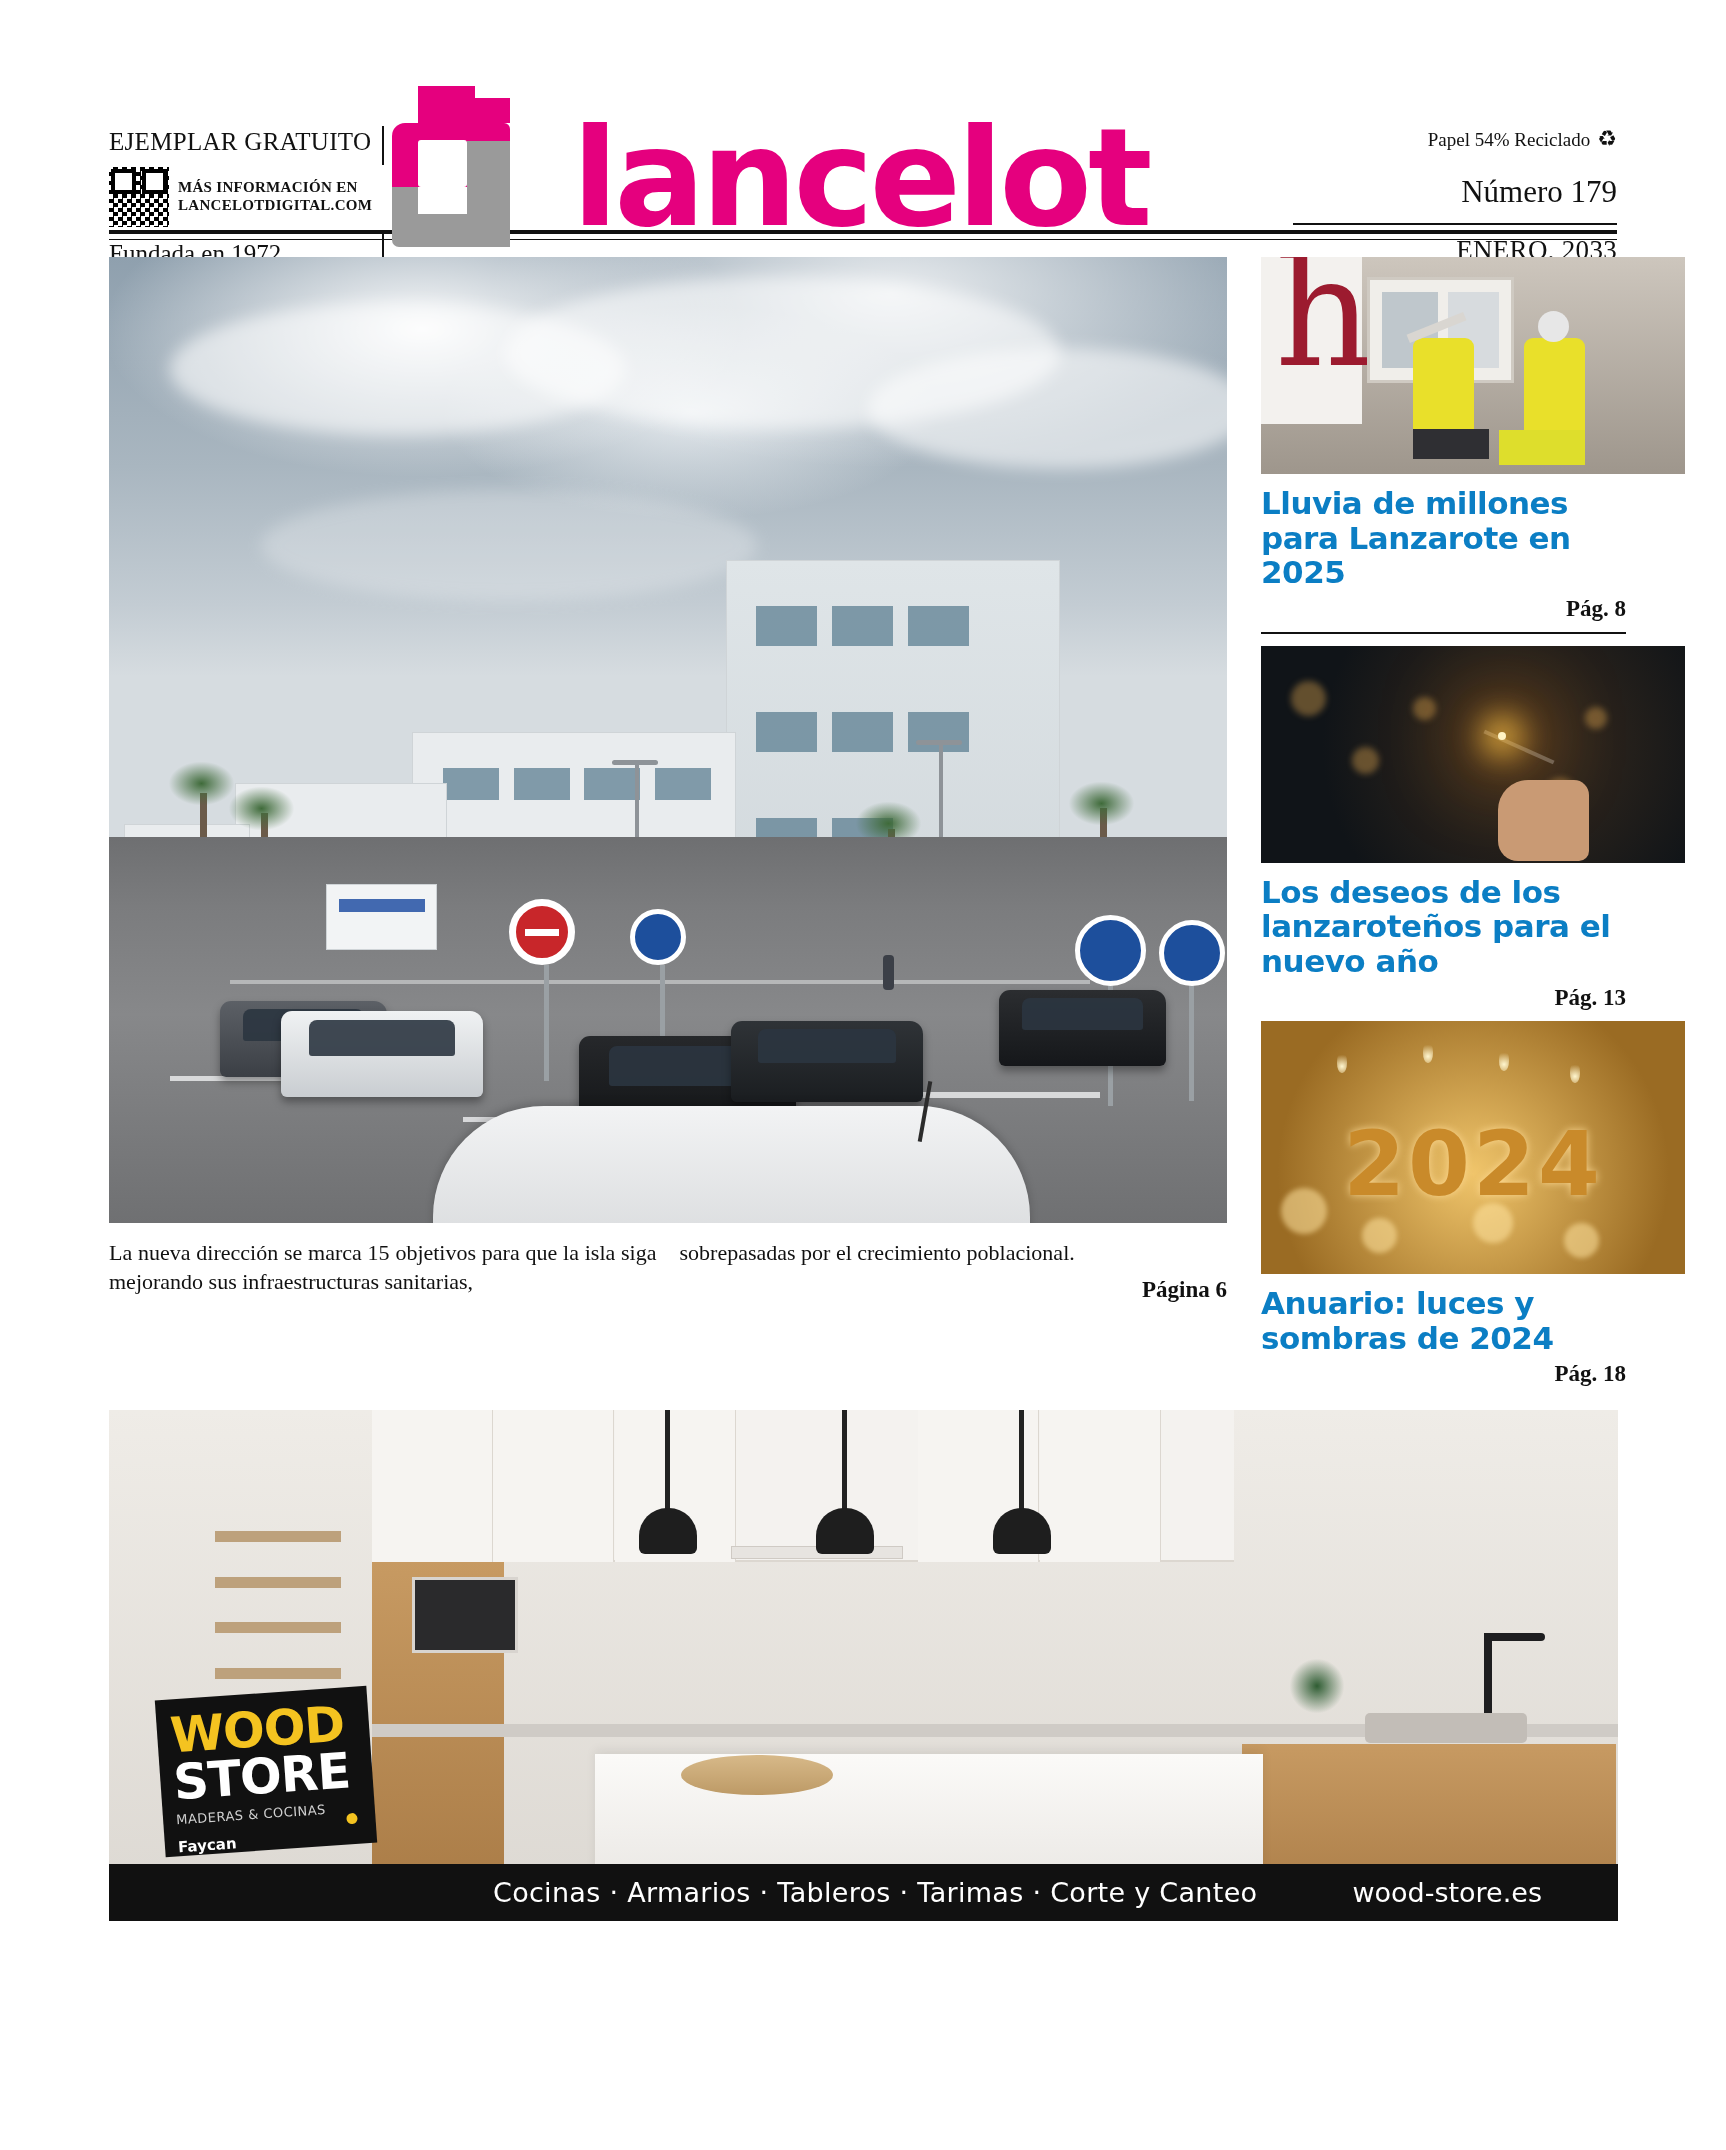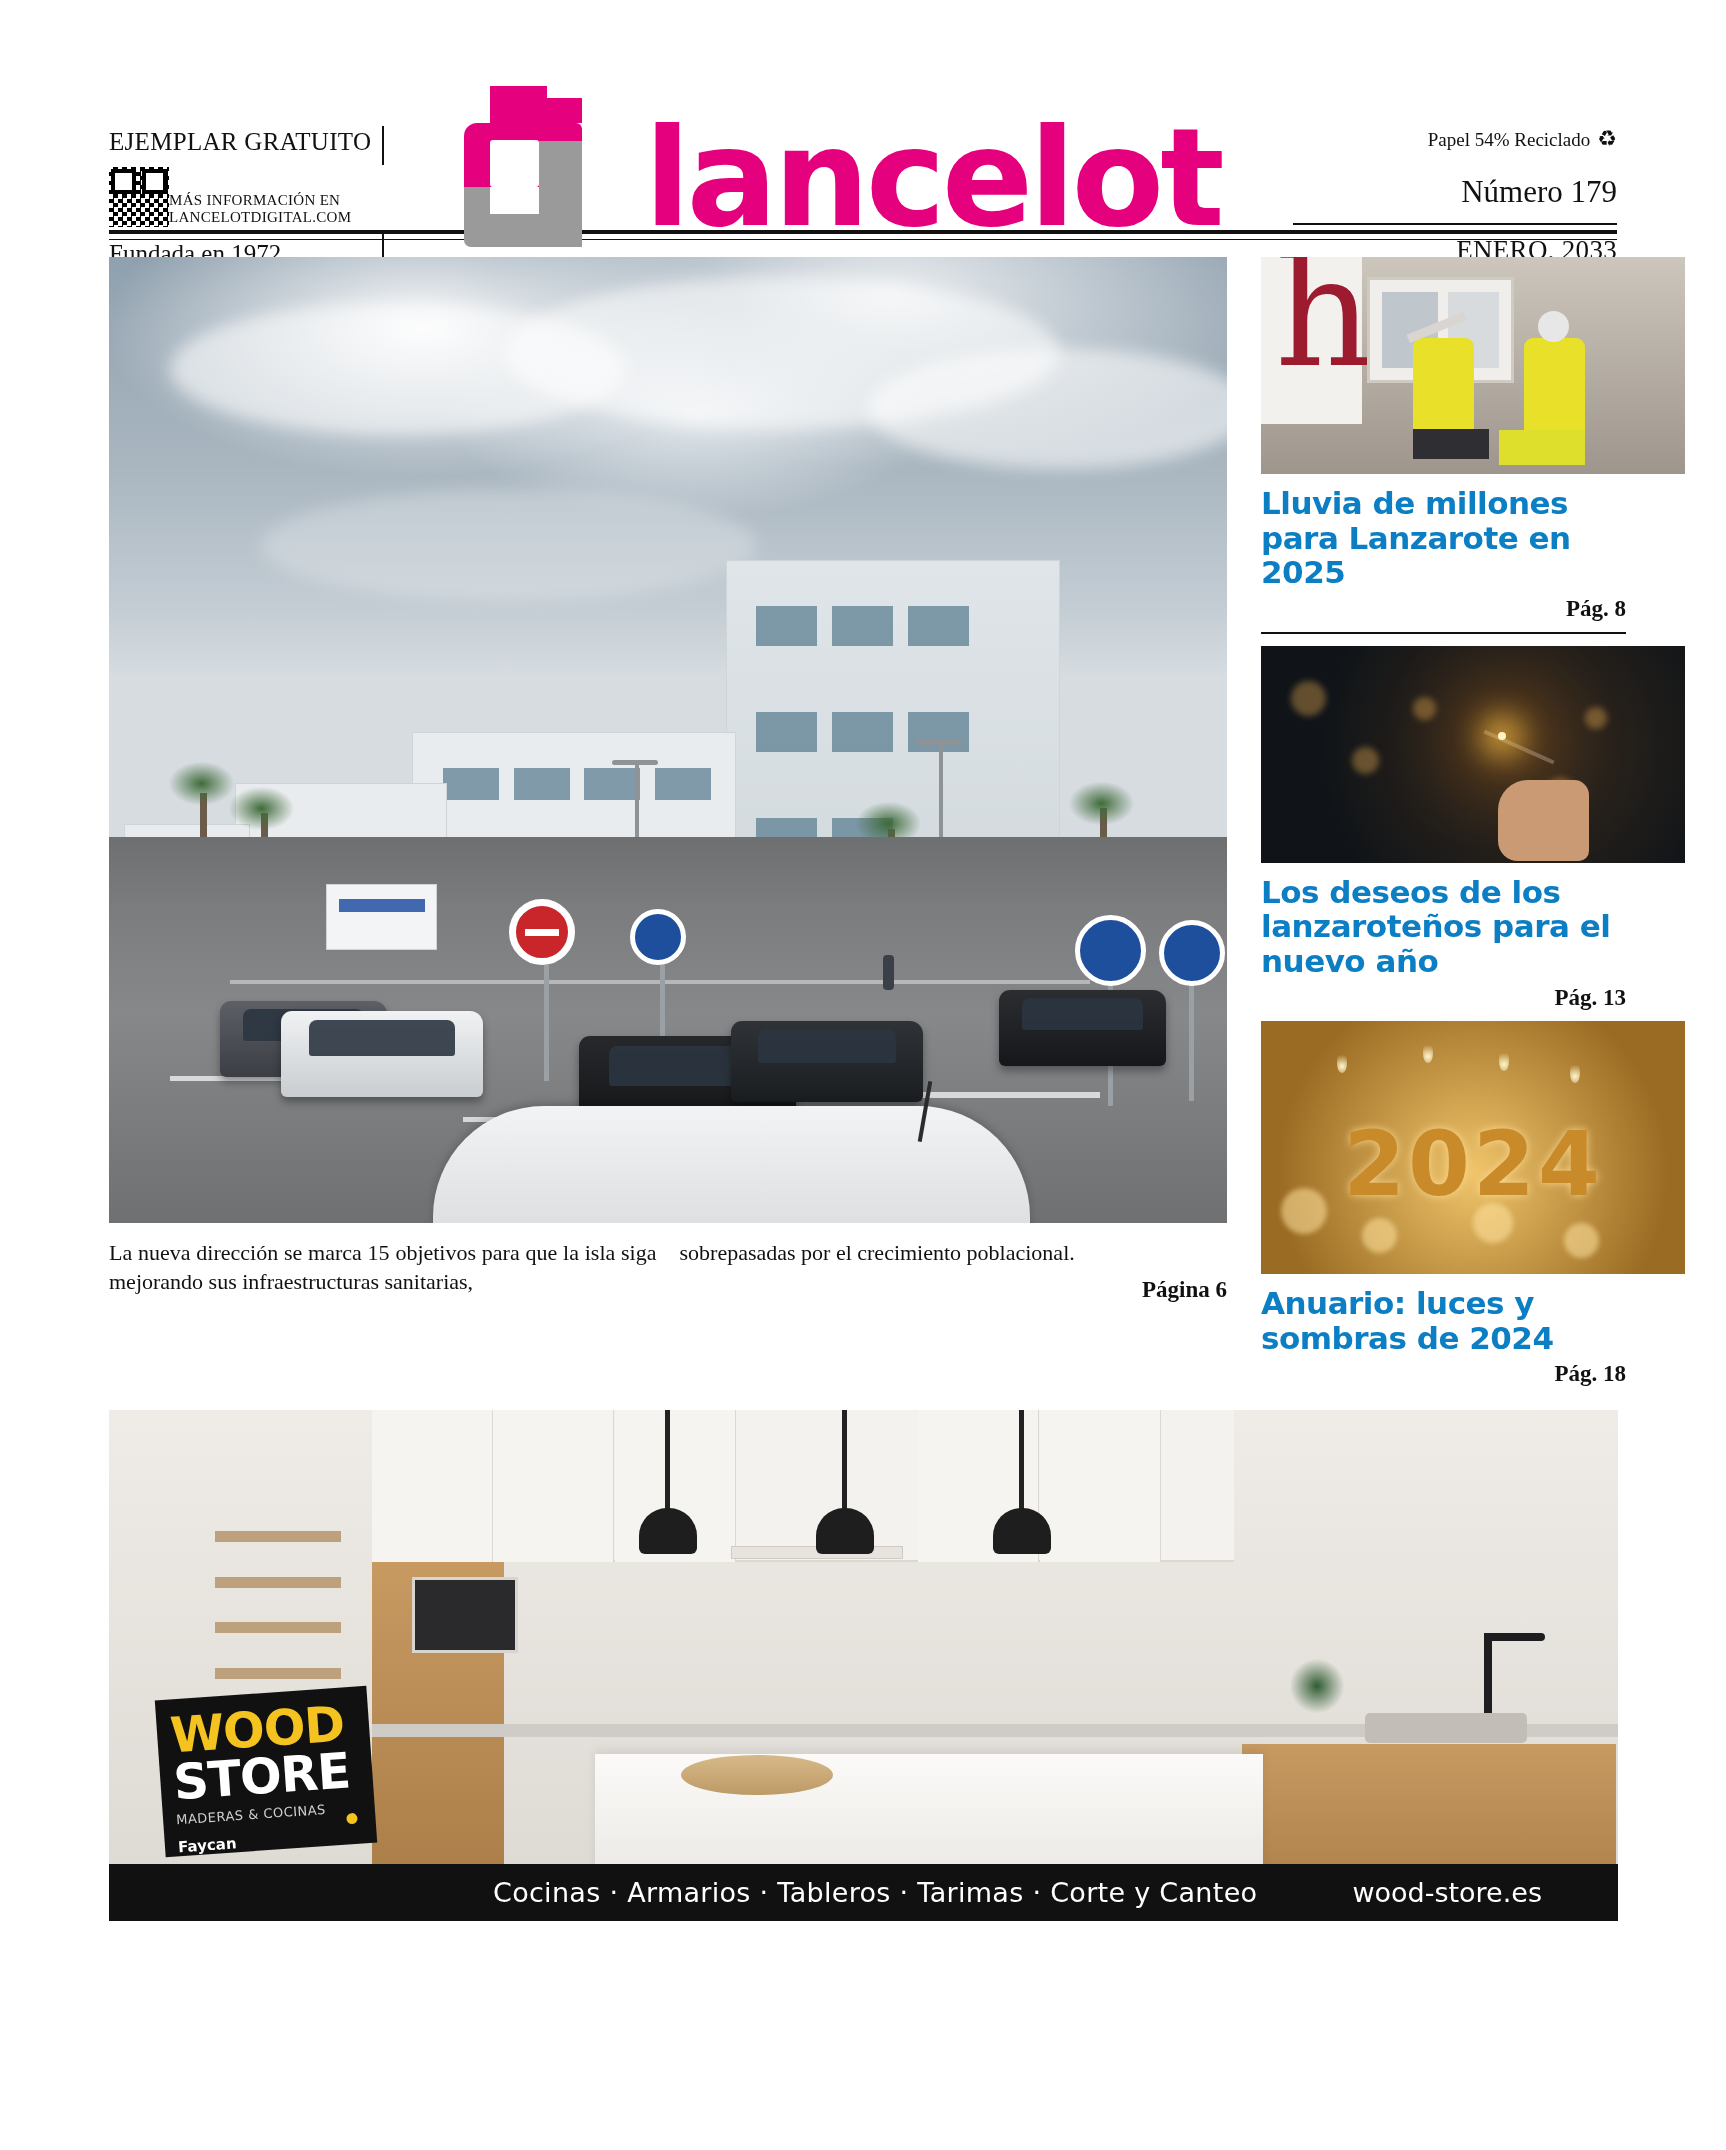--- a/index.html
+++ b/index.html
@@ -37,22 +37,24 @@
   .mast-left .free-copy {
     font-family: "Liberation Serif", serif;
     font-size: 25px;
     letter-spacing: 0.3px;
     color: #111;
     margin: 0 0 11px 0;
     white-space: nowrap;
   }
   .qr-row {
     display: flex;
-    align-items: flex-end;
+    align-items: center;
+    gap: 9px;
     margin-bottom: 13px;
+    font-weight: bold;
   }
   .qr {
     width: 60px;
     height: 60px;
     flex: 0 0 60px;
     background:
       repeating-conic-gradient(#000 0% 25%, #fff 0% 50%) 0 0/9px 9px,
       #fff;
     position: relative;
   }
@@ -93,21 +95,20 @@
     width: 2px;
     height: 39px;
     background: #111;
   }
 
   
   .mast-center {
     flex: 1;
     display: flex;
     align-items: flex-start;
-    justify-content: center;
     position: relative;
     top: -15px;
   }
   .logo-wrap {
     display: flex;
     align-items: flex-start;
   }
   .logo-mark {
     position: relative;
     width: 172px;

